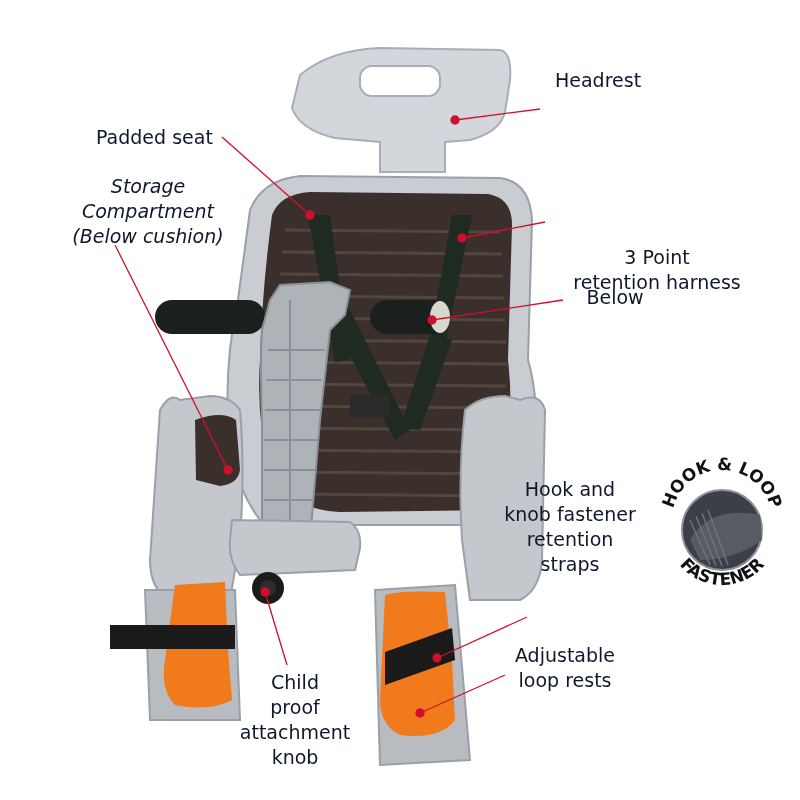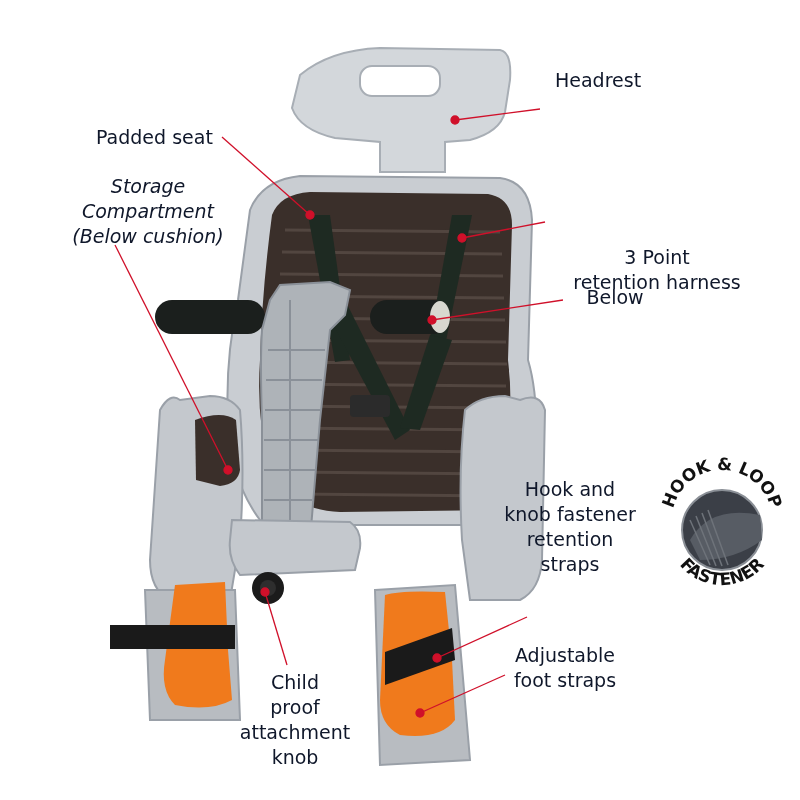--- a/index.html
+++ b/index.html
@@ -157,21 +157,21 @@
 
   <div class="label" style="left:500px; top:477px; width:140px;">
     <span>Hook and</span>
     <span>knob fastener</span>
     <span>retention</span>
     <span>straps</span>
   </div>
 
   <div class="label" style="left:500px; top:643px; width:130px;">
     <span>Adjustable</span>
-    <span>foot straps</span>
+    <span>loop rests</span>
   </div>
 
   <div class="label" style="left:230px; top:670px; width:130px;">
     <span>Child</span>
     <span>proof</span>
     <span>attachment</span>
     <span>knob</span>
   </div>
 
 </div>

